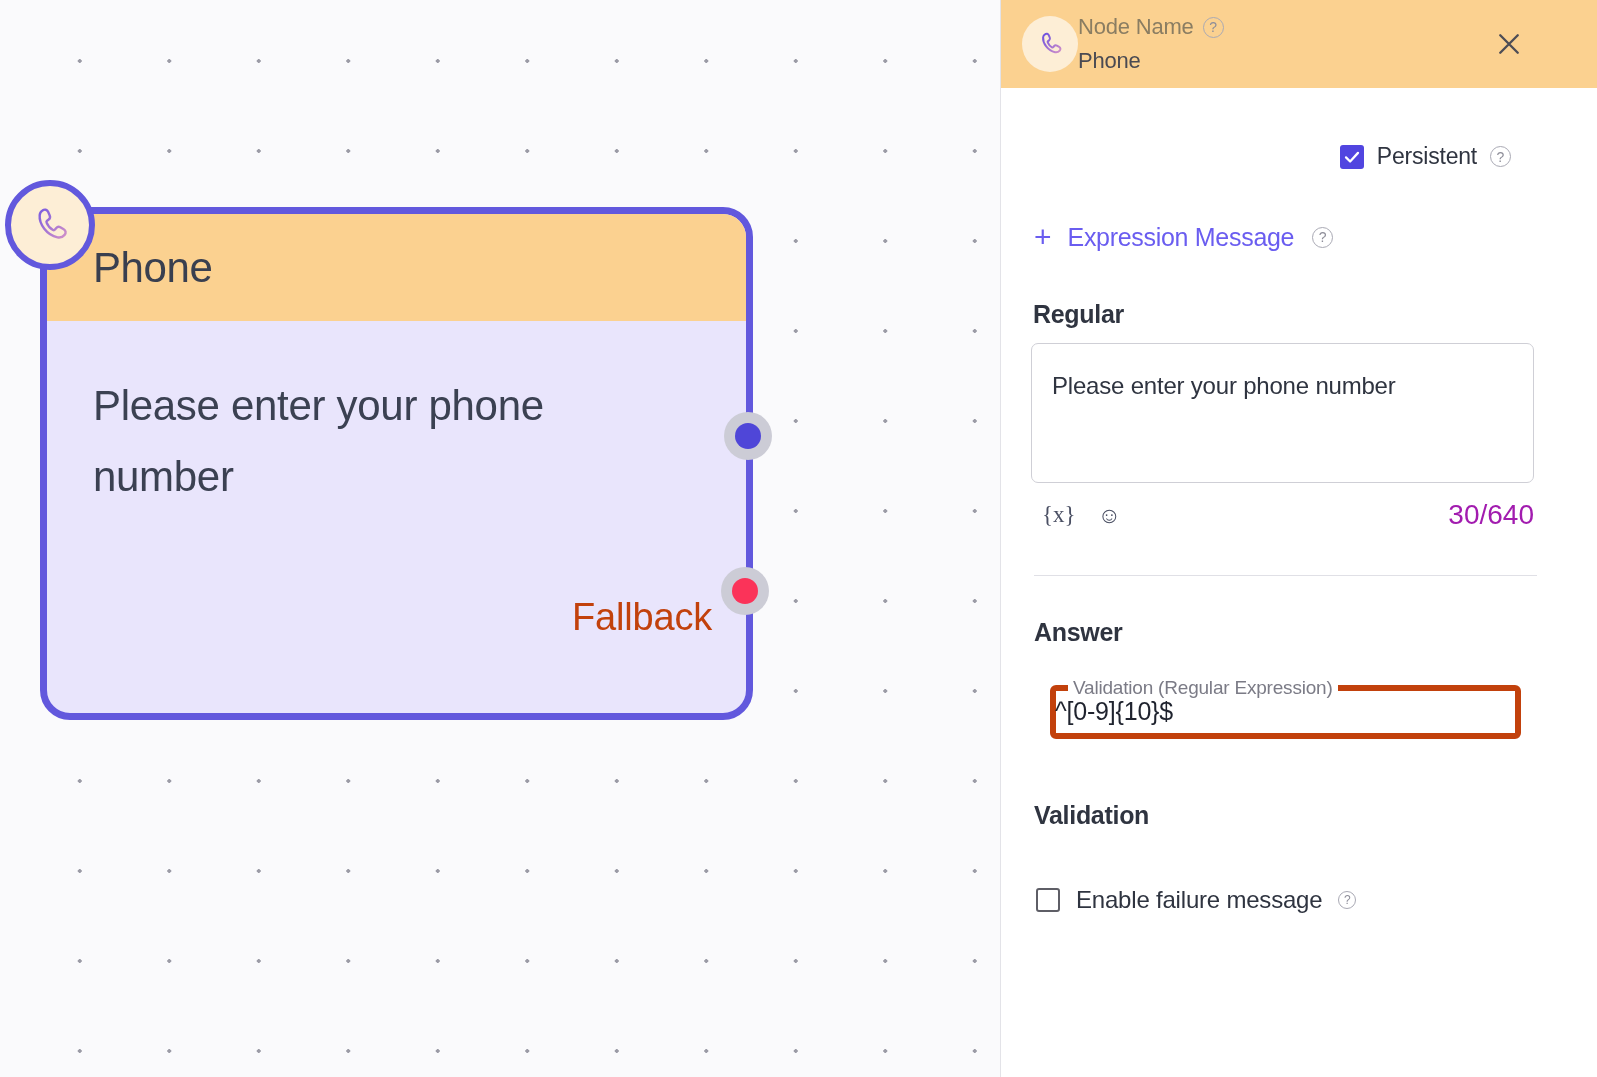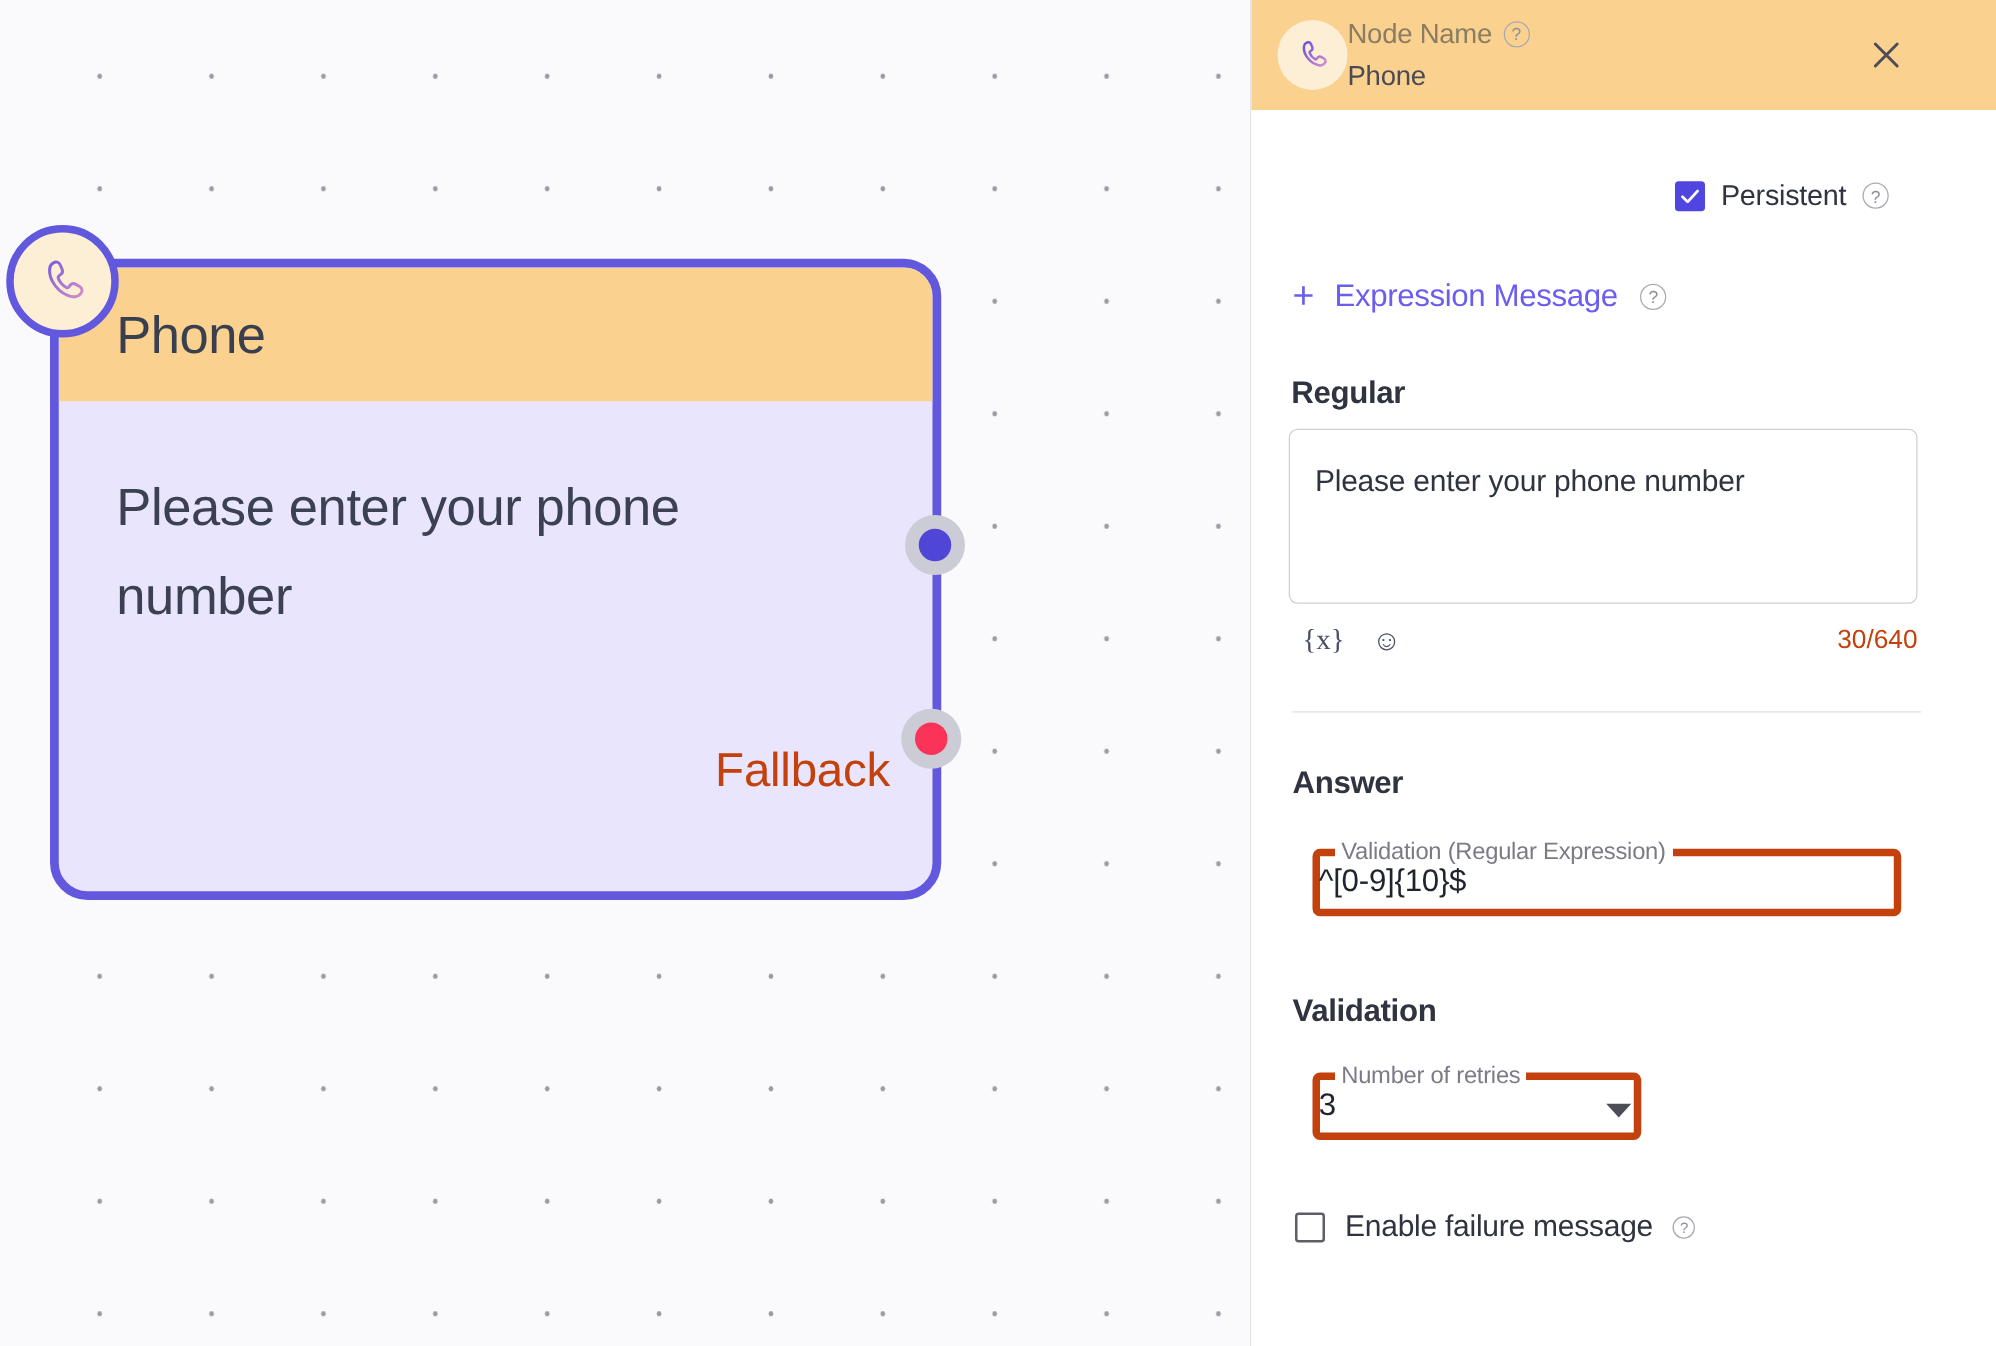--- a/index.html
+++ b/index.html
@@ -250,21 +250,21 @@
 
   .textarea-meta {
     width: 503px;
     display: flex;
     align-items: center;
     margin-top: 16px;
   }
   .meta-icons { display: flex; align-items: center; gap: 22px; margin-left: 11px; }
   .icon-var { font-size: 23px; color: #4a4f63; cursor: pointer; font-family: "Liberation Serif", serif; }
   .icon-emoji { font-size: 23px; color: #4a4f63; cursor: pointer; line-height: 1; }
-  .char-count { margin-left: auto; font-size: 21px; color: #c2410c; letter-spacing: 0; }
+  .char-count { margin-left: auto; font-size: 28px; color: #a21caf; letter-spacing: 0; }
 
   .divider {
     width: 503px;
     height: 1px;
     background: #e0e0e6;
     margin-top: 44px;
     margin-left: 3px;
   }
 
   .mt-answer { margin-top: 42px; margin-left: 3px; }
@@ -421,27 +421,20 @@
 
       <div class="field">
         <fieldset>
           <legend>Validation (Regular Expression)</legend>
         </fieldset>
         <span class="field-value">^[0-9]{10}$</span>
       </div>
 
       <div class="section-title mt-validation">Validation</div>
 
-      <div class="field field-sm">
-        <fieldset>
-          <legend>Number of retries</legend>
-        </fieldset>
-        <span class="field-value">3</span>
-        <span class="caret"></span>
-      </div>
 
       <div class="row-failure">
         <span class="cb cb-unchecked"></span>
         <span class="failure-label">Enable failure message</span>
         <span class="help help-sm">?</span>
       </div>
 
     </div>
   </div>
 </div>

